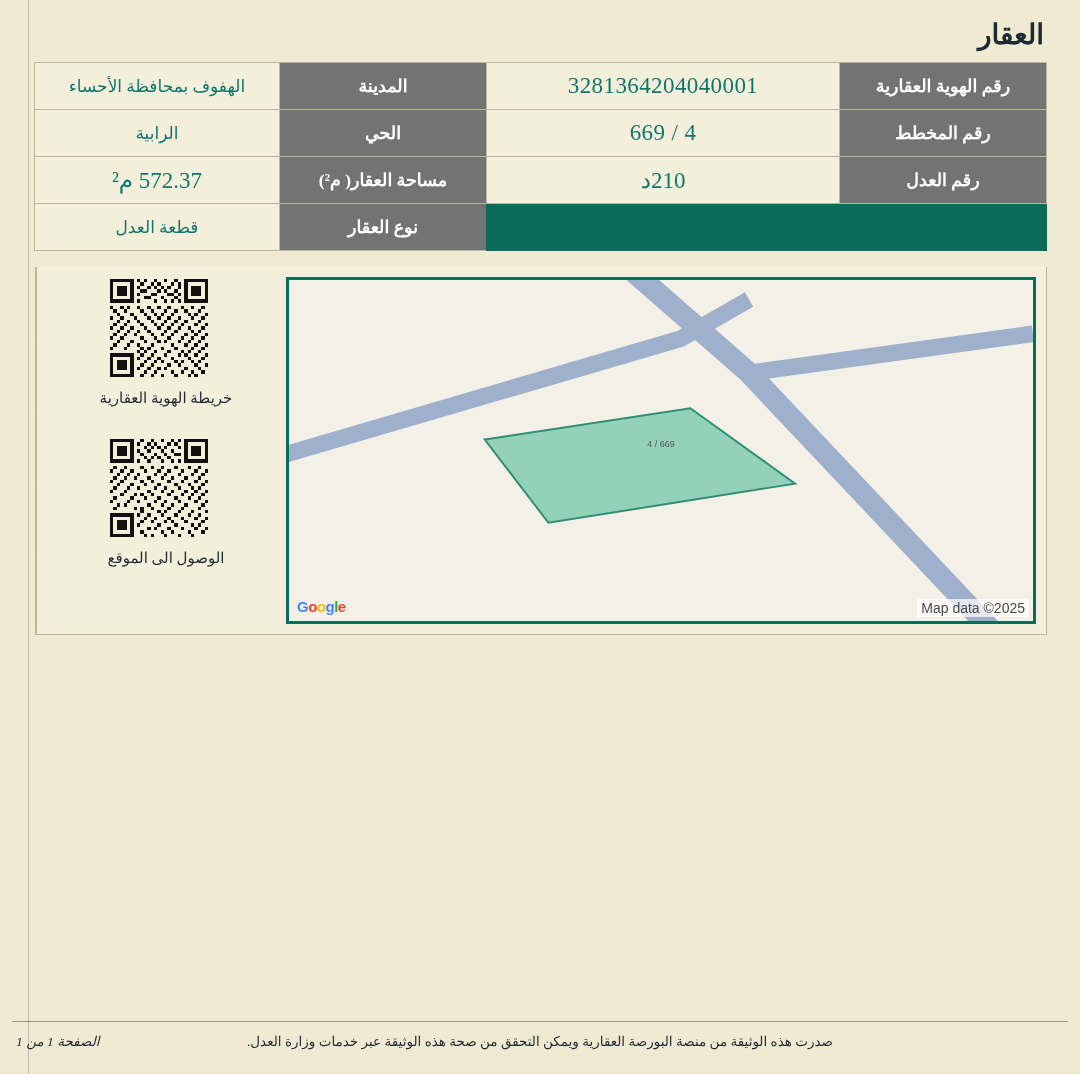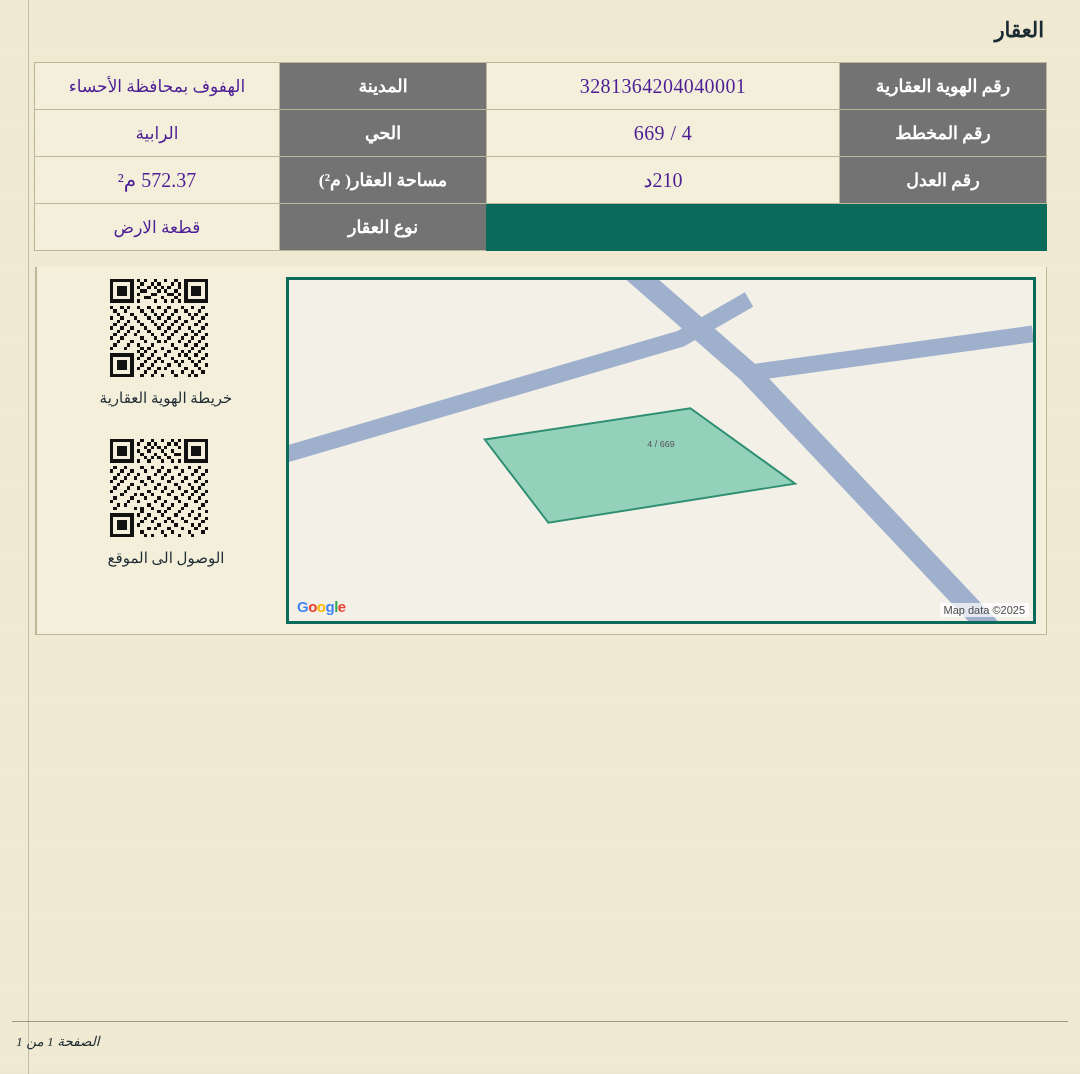--- a/index.html
+++ b/index.html
@@ -36,21 +36,21 @@
     left: 28px;
     top: 0;
     bottom: 0;
     width: 1px;
     background: rgba(0,0,0,0.18);
   }
   .doc-title {
     position: absolute;
     top: 18px;
     right: 36px;
-    font-size: 21px;
+    font-size: 28px;
     font-weight: bold;
     color: #1b2b33;
     letter-spacing: 0px;
   }
 
   
   .info-table {
     position: absolute;
     top: 62px;
     right: 33px;
@@ -66,25 +66,25 @@
     font-size: 17px;
   }
   td.label {
     background: #737373;
     color: #ffffff;
     font-weight: bold;
     font-size: 17.5px;
   }
   td.value {
     background: #f4efda;
-    color: #4c1d95;
+    color: #0f766e;
     font-size: 17px;
   }
   td.value.num {
-    font-size: 20px;
+    font-size: 23px;
     letter-spacing: 0.4px;
   }
   td.blank {
     background: #0b6b5b;
     border: 1px solid #0b6b5b;
   }
   .col-a { width: 207px; }  
   .col-b { width: 353px; }  
   .col-c { width: 207px; }  
   .col-d { width: 245px; }
@@ -166,21 +166,21 @@
   .g-logo .r { color: #EA4335; }
   .g-logo .y { color: #FBBC05; }
   .g-logo .g { color: #34A853; }
   .map-attrib {
     position: absolute;
     right: 4px;
     bottom: 4px;
     background: rgba(255,255,255,0.72);
     color: #4a4a4a;
     font-family: "Liberation Sans", sans-serif;
-    font-size: 11px;
+    font-size: 14px;
     padding: 1px 4px;
     direction: ltr;
   }
 
   
   .footer-rule {
     position: absolute;
     left: 12px;
     right: 12px;
     bottom: 52px;
@@ -239,21 +239,21 @@
       <tr>
         <td class="label">رقم العدل</td>
         <td class="value num">210د</td>
         <td class="label">مساحة العقار( م²)</td>
         <td class="value num">572.37 م²</td>
       </tr>
       <tr>
         <td class="blank"></td>
         <td class="blank"></td>
         <td class="label">نوع العقار</td>
-        <td class="value">قطعة الارض</td>
+        <td class="value">قطعة العدل</td>
       </tr>
     </tbody>
   </table>
 
   <div class="lower">
 
     <div class="map-cell">
       <div class="map-frame">
         <svg class="map-inner" viewBox="0 0 760 352" preserveAspectRatio="none">
           <rect x="0" y="0" width="760" height="352" fill="#f3f0e8"></rect>
@@ -696,15 +696,16 @@
               <rect x="24" y="28" width="1" height="1"></rect>
           </g>
         </svg>
         <div class="qr-caption">الوصول الى الموقع</div>
       </div>
 
     </div>
   </div>
 
   <div class="footer-rule"></div>
+  <div class="footer-note">صدرت هذه الوثيقة من منصة البورصة العقارية ويمكن التحقق من صحة هذه الوثيقة عبر خدمات وزارة العدل.</div>
   <div class="footer-page">الصفحة 1 من 1</div>
 
 </div>
 
 </body></html>

